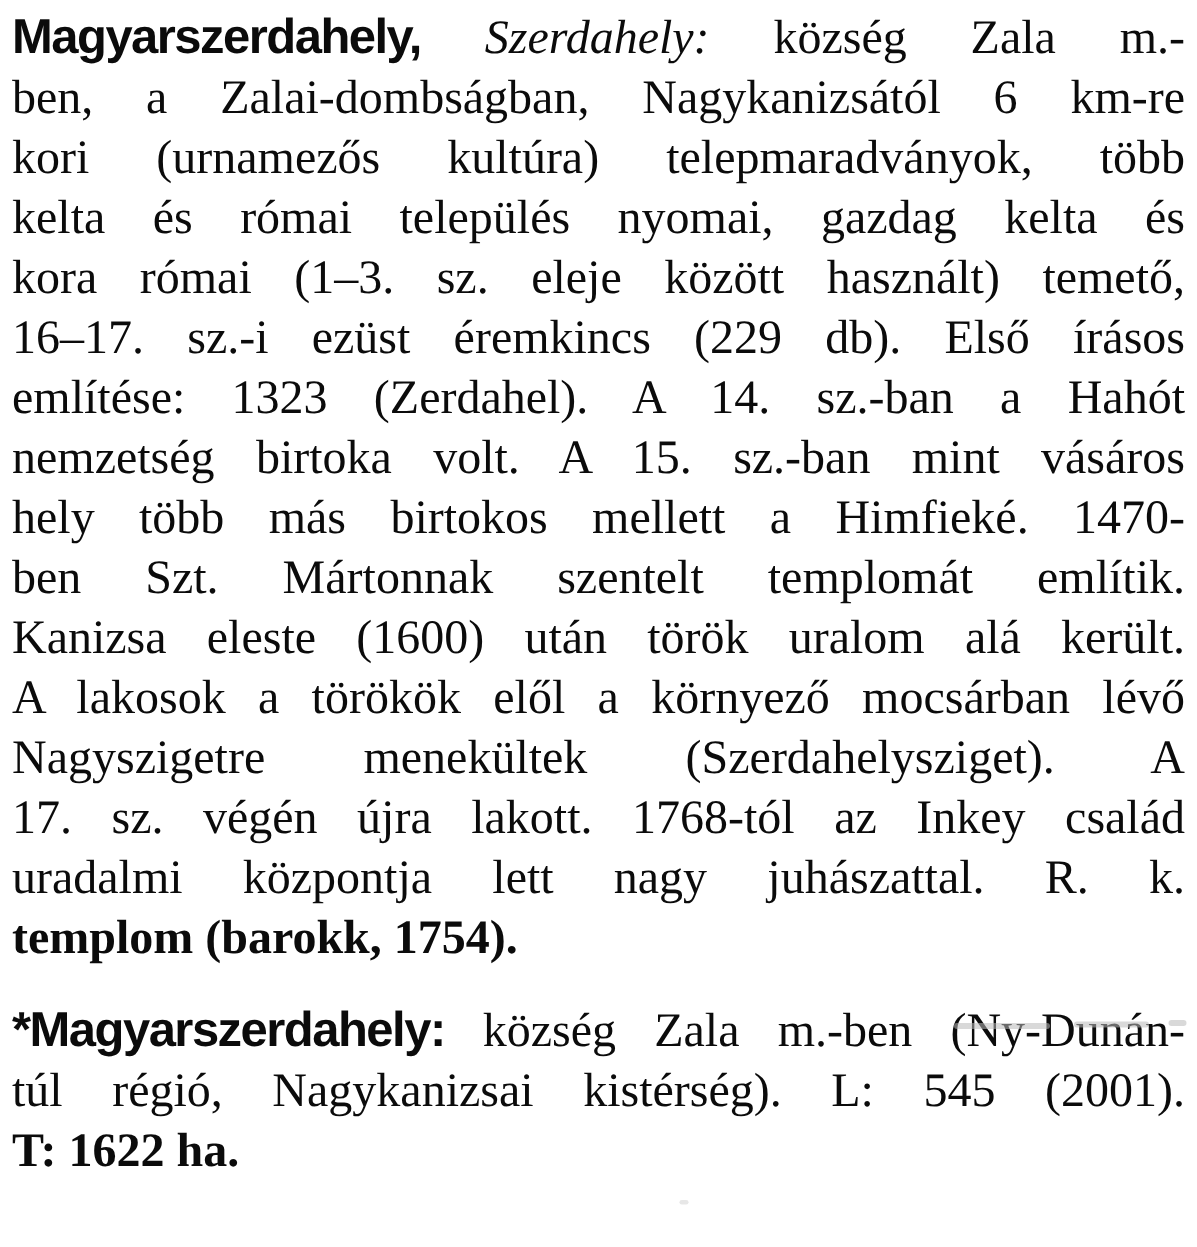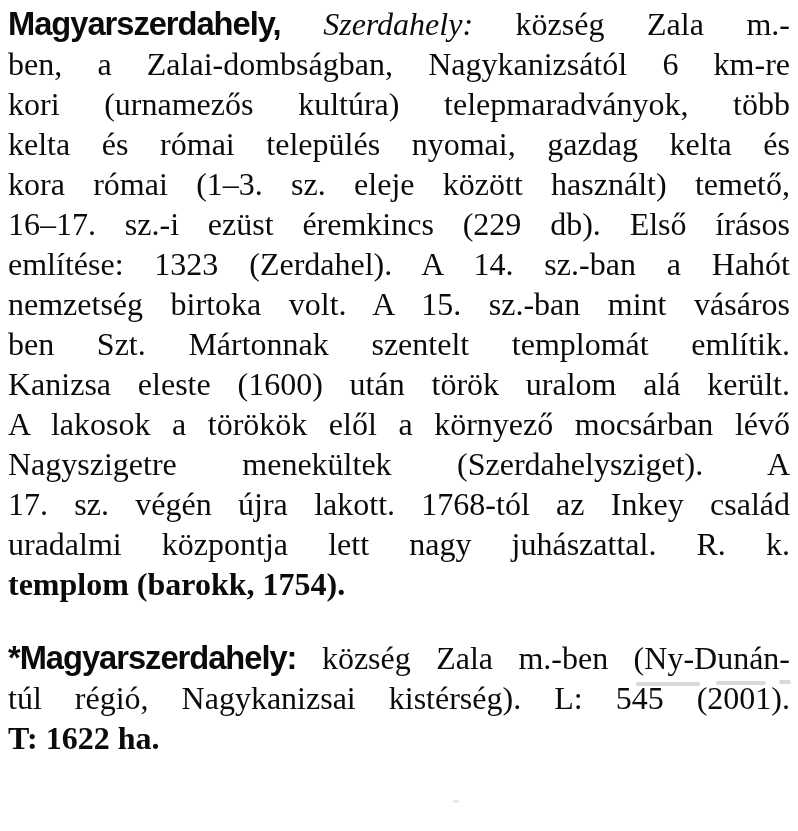--- a/index.html
+++ b/index.html
@@ -13,21 +13,21 @@
   .page {
     position: relative;
     width: 798px;
     height: 831px;
     box-sizing: border-box;
     padding: 4px 8px 0 8px;
     font-family: "Liberation Serif", serif;
     color: var(--ink, #0b0b0b);
   }
   .entry { display: block; }
-  .entry + .entry { margin-top: 34px; }
+  .entry + .entry { margin-top: 22px; }
   .line {
     font-size: 32px;
     line-height: 40px;
     height: 40px;
     overflow: hidden;
     text-align: justify;
     text-align-last: justify;
     white-space: normal;
   }
   .line.last {
@@ -63,20 +63,21 @@
   <div class="artifact a4"></div>
 <section class="entry">
       <div class="line"><span class="seg-bold">Magyarszerdahely, </span><span class="seg-italic">Szerdahely:</span><span class="seg-normal"> község Zala m.-</span></div>
       <div class="line"><span class="seg-normal">ben, a Zalai-dombságban, Nagykanizsától 6 km-re</span></div>
       <div class="line"><span class="seg-normal">kori (urnamezős kultúra) telepmaradványok, több</span></div>
       <div class="line"><span class="seg-normal">kelta és római település nyomai, gazdag kelta és</span></div>
       <div class="line"><span class="seg-normal">kora római (1–3. sz. eleje között használt) temető,</span></div>
       <div class="line"><span class="seg-normal">16–17. sz.-i ezüst éremkincs (229 db). Első írásos</span></div>
       <div class="line"><span class="seg-normal">említése: 1323 (Zerdahel). A 14. sz.-ban a Hahót</span></div>
       <div class="line"><span class="seg-normal">nemzetség birtoka volt. A 15. sz.-ban mint vásáros</span></div>
+      <div class="line"><span class="seg-normal">hely több más birtokos mellett a Himfieké. 1470-</span></div>
       <div class="line"><span class="seg-normal">ben Szt. Mártonnak szentelt templomát említik.</span></div>
       <div class="line"><span class="seg-normal">Kanizsa eleste (1600) után török uralom alá került.</span></div>
       <div class="line"><span class="seg-normal">A lakosok a törökök elől a környező mocsárban lévő</span></div>
       <div class="line"><span class="seg-normal">Nagyszigetre menekültek (Szerdahelysziget). A</span></div>
       <div class="line"><span class="seg-normal">17. sz. végén újra lakott. 1768-tól az Inkey család</span></div>
       <div class="line"><span class="seg-normal">uradalmi központja lett nagy juhászattal. R. k.</span></div>
       <div class="line last"><span class="seg-normal">templom (barokk, 1754).</span></div>
     </section>
     <section class="entry">
       <div class="line"><span class="seg-bold">*Magyarszerdahely:</span><span class="seg-normal"> község Zala m.-ben (Ny-Dunán-</span></div>

